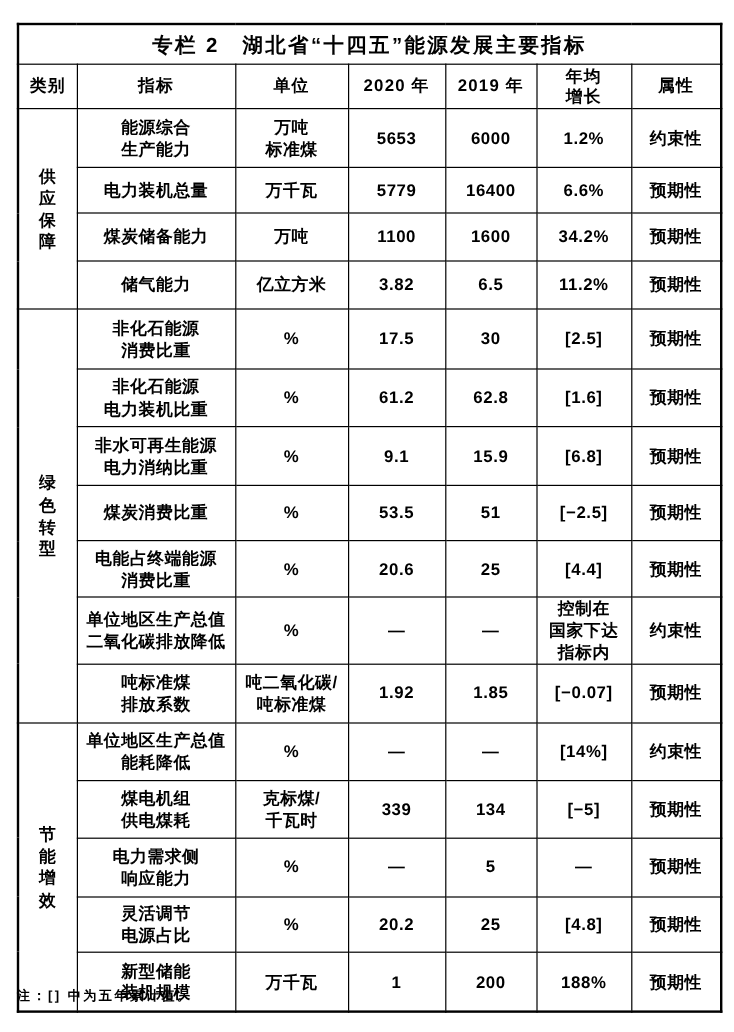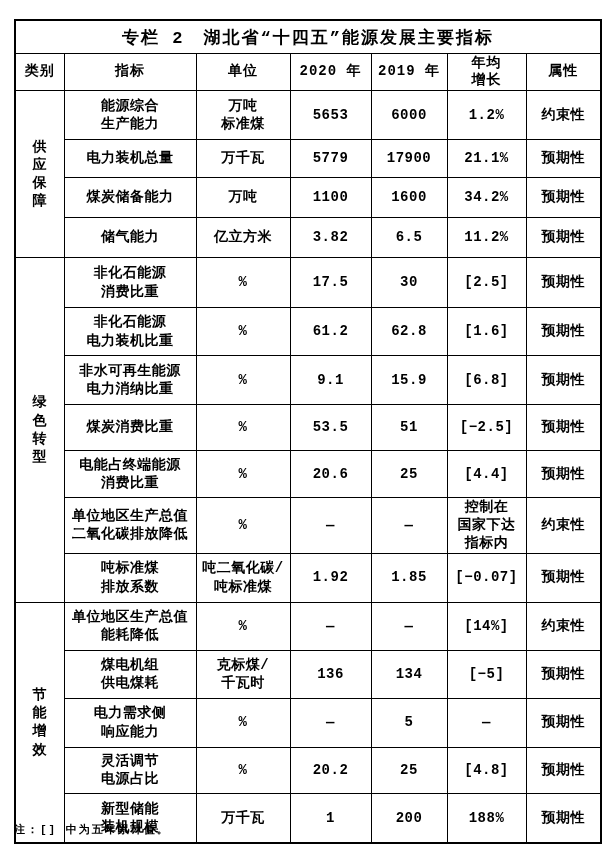--- a/index.html
+++ b/index.html
@@ -13,21 +13,20 @@
     font-family: "Liberation Sans", sans-serif;
     font-weight: bold;
     color: #000;
   }
   .page {
     position: relative;
     width: 612px;
     height: 860px;
     background: #ffffff;
     overflow: hidden;
-    font-family: Liberation Mono, monospace;
   }
   table.indicators {
     position: absolute;
     left: 14px;
     top: 19px;
     width: 586px;
     border-collapse: collapse;
     table-layout: fixed;
     border: 2px solid #000;
   }
@@ -124,22 +123,22 @@
 标准煤</td>
           <td class="num">5653</td>
           <td class="num">6000</td>
           <td class="num">1.2%</td>
           <td class="attr">约束性</td>
         </tr>
         <tr style="height: 38px;">
           <td class="ind">电力装机总量</td>
           <td class="unit">万千瓦</td>
           <td class="num">5779</td>
-          <td class="num">17900</td>
-          <td class="num">21.1%</td>
+          <td class="num">16400</td>
+          <td class="num">6.6%</td>
           <td class="attr">预期性</td>
         </tr>
         <tr style="height: 40px;">
           <td class="ind">煤炭储备能力</td>
           <td class="unit">万吨</td>
           <td class="num">1100</td>
           <td class="num">1600</td>
           <td class="num">34.2%</td>
           <td class="attr">预期性</td>
         </tr>
@@ -231,21 +230,21 @@
           <td class="num">—</td>
           <td class="num">—</td>
           <td class="num">[14%]</td>
           <td class="attr">约束性</td>
         </tr>
         <tr style="height: 48px;">
           <td class="ind">煤电机组
 供电煤耗</td>
           <td class="unit">克标煤/
 千瓦时</td>
-          <td class="num">136</td>
+          <td class="num">339</td>
           <td class="num">134</td>
           <td class="num">[−5]</td>
           <td class="attr">预期性</td>
         </tr>
         <tr style="height: 49px;">
           <td class="ind">电力需求侧
 响应能力</td>
           <td class="unit">%</td>
           <td class="num">—</td>
           <td class="num">5</td>

